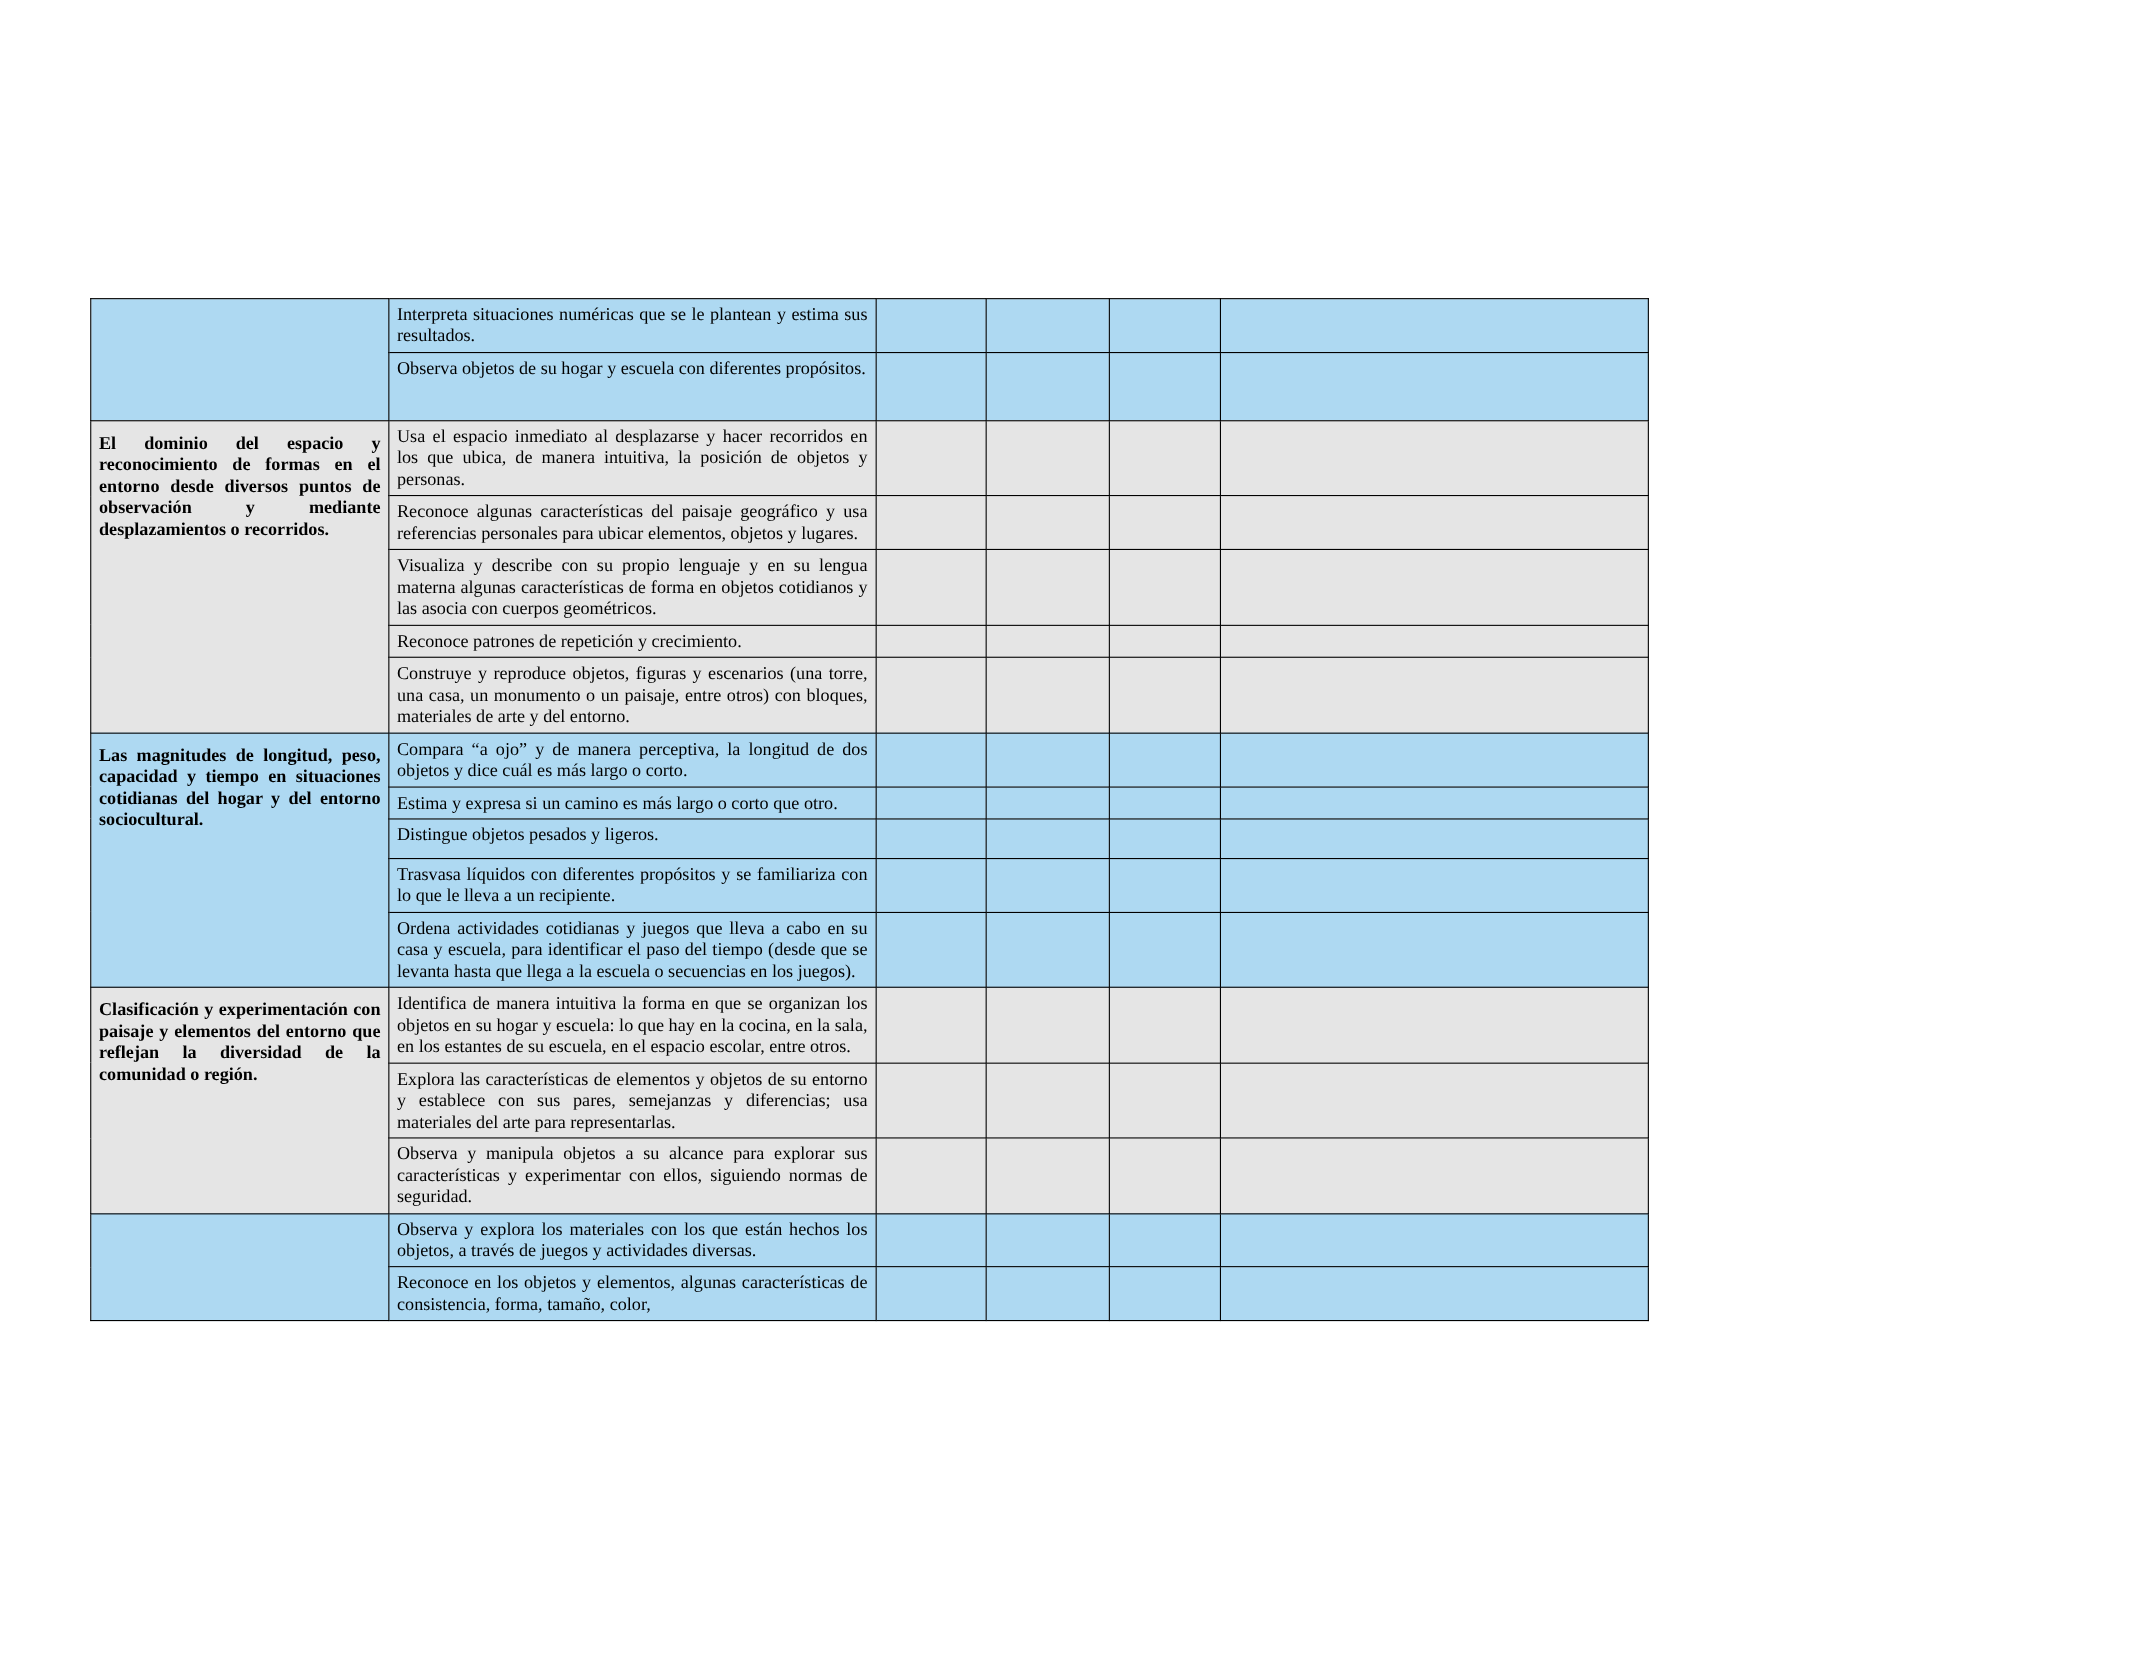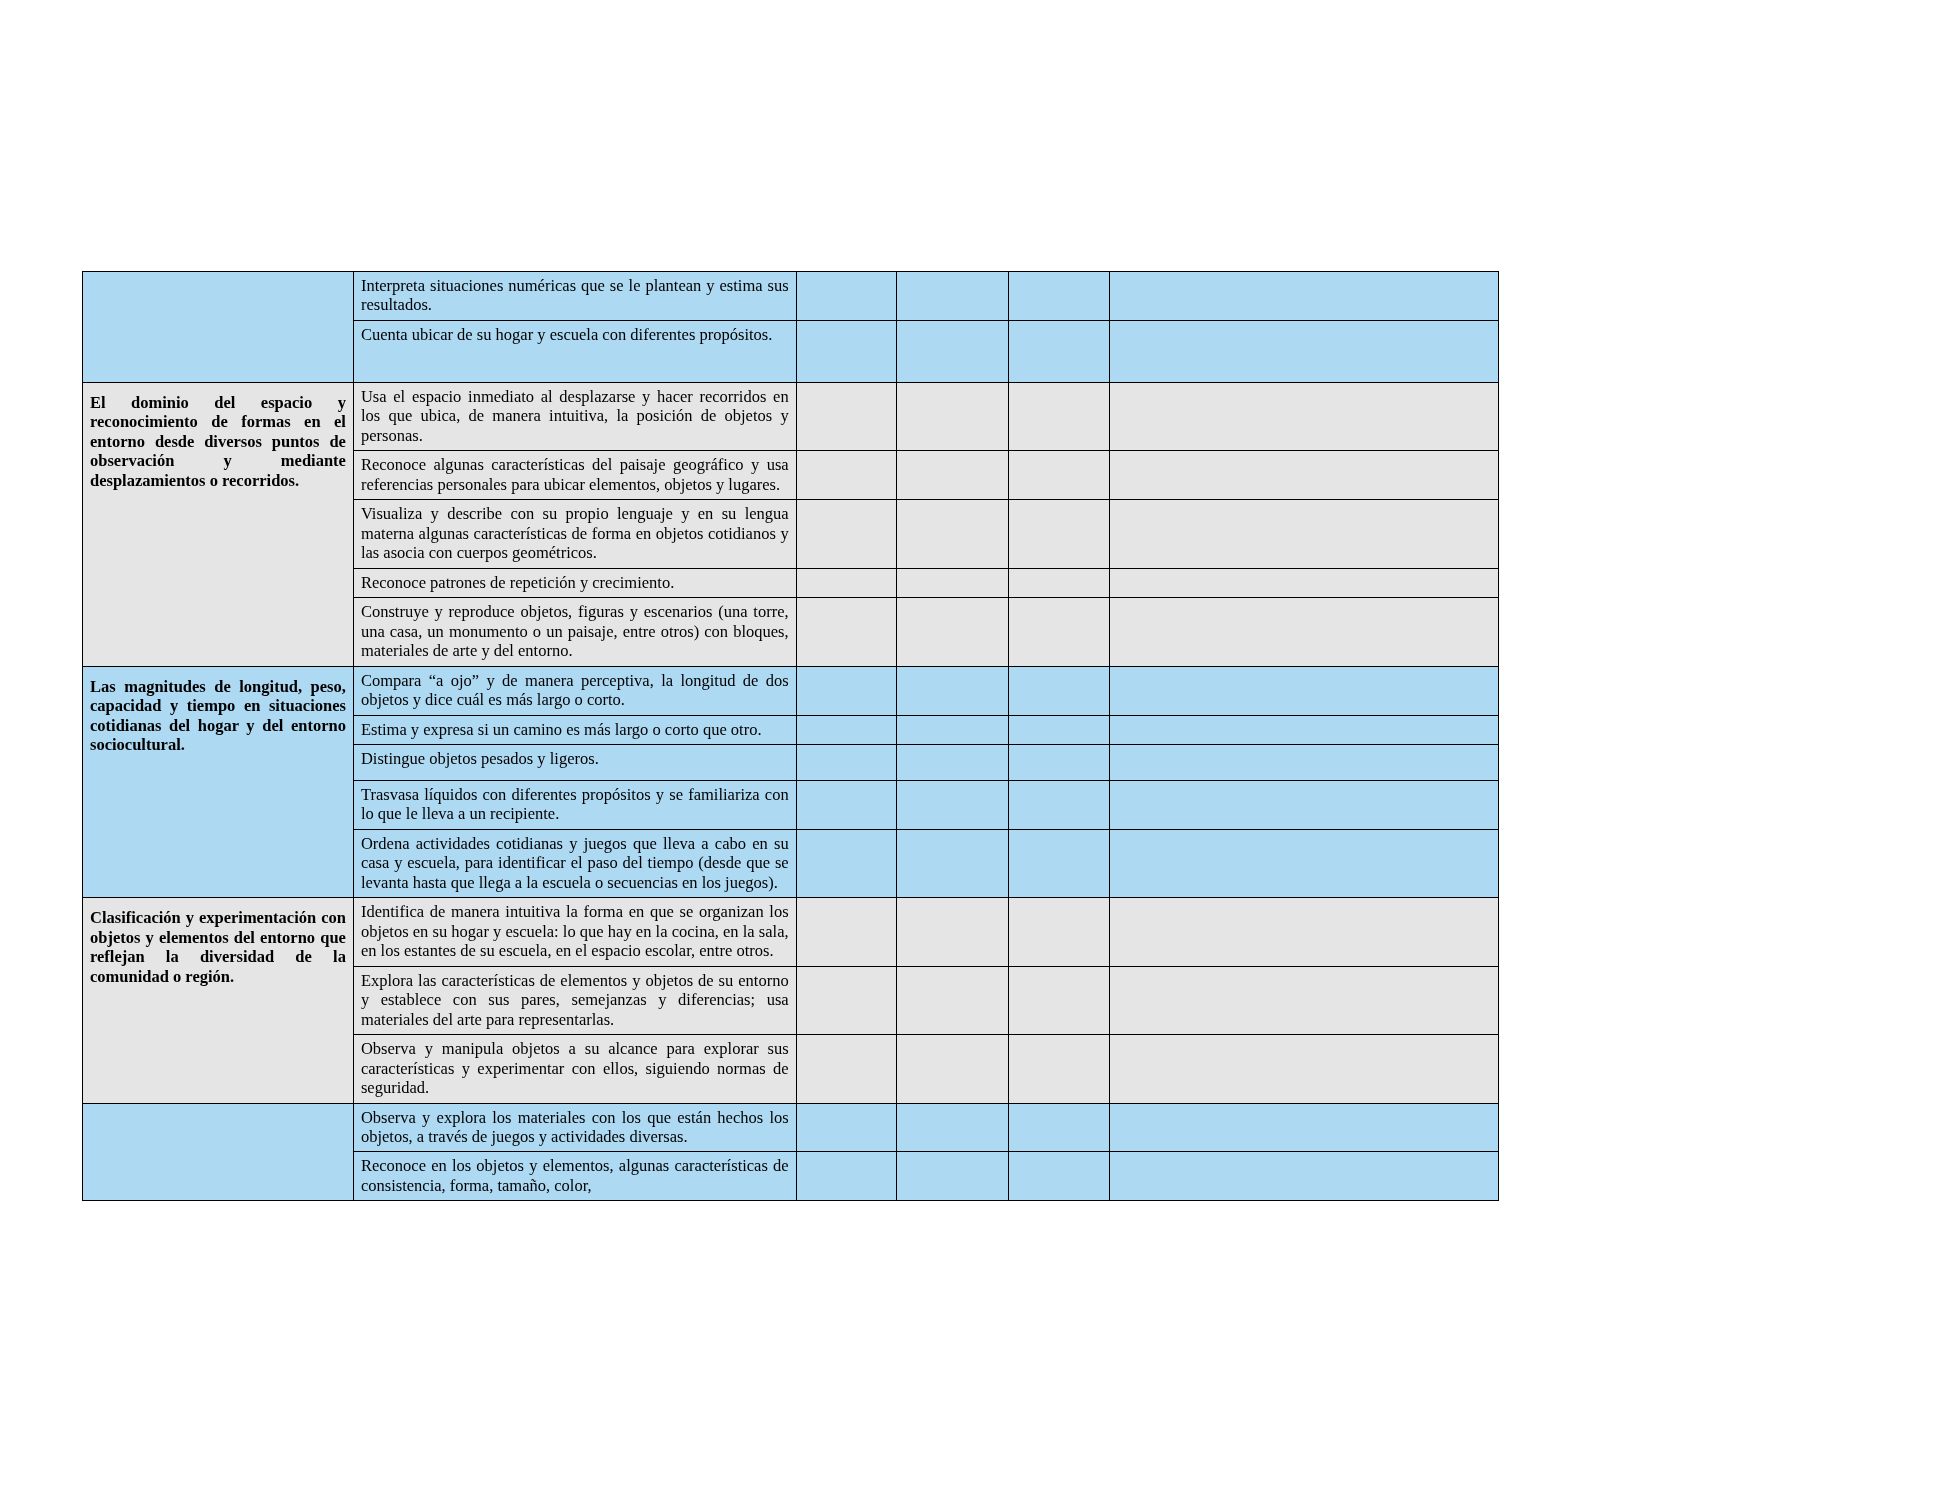--- a/index.html
+++ b/index.html
@@ -80,21 +80,21 @@
       <tr>
         <td class="domain-cell shaded" rowspan="2" style="height:54px;"></td>
         <td class="learn-cell shaded">Interpreta situaciones numéricas que se le plantean y estima sus resultados.</td>
         <td class="mark-cell shaded"></td>
         <td class="mark-cell shaded"></td>
         <td class="mark-cell shaded"></td>
         <td class="mark-cell shaded"></td>
       </tr>
 
       <tr>
-        <td class="learn-cell shaded" style="height:52px;">Cuenta ubicar de su hogar y escuela con diferentes propósitos.</td>
+        <td class="learn-cell shaded" style="height:52px;">Observa objetos de su hogar y escuela con diferentes propósitos.</td>
         <td class="mark-cell shaded"></td>
         <td class="mark-cell shaded"></td>
         <td class="mark-cell shaded"></td>
         <td class="mark-cell shaded"></td>
       </tr>
 
       <tr>
         <td class="domain-cell plain" rowspan="5">El dominio del espacio y reconocimiento de formas en el entorno desde diversos puntos de observación y mediante desplazamientos o recorridos.</td>
         <td class="learn-cell plain">Usa el espacio inmediato al desplazarse y hacer recorridos en los que ubica, de manera intuitiva, la posición de objetos y personas.</td>
         <td class="mark-cell plain"></td>
@@ -170,21 +170,21 @@
 
       <tr>
         <td class="learn-cell shaded">Ordena actividades cotidianas y juegos que lleva a cabo en su casa y escuela, para identificar el paso del tiempo (desde que se levanta hasta que llega a la escuela o secuencias en los juegos).</td>
         <td class="mark-cell shaded"></td>
         <td class="mark-cell shaded"></td>
         <td class="mark-cell shaded"></td>
         <td class="mark-cell shaded"></td>
       </tr>
 
       <tr>
-        <td class="domain-cell plain" rowspan="3">Clasificación y experimentación con objetos y elementos del entorno que reflejan la diversidad de la comunidad o región.</td>
+        <td class="domain-cell plain" rowspan="3">Clasificación y experimentación con paisaje y elementos del entorno que reflejan la diversidad de la comunidad o región.</td>
         <td class="learn-cell plain">Identifica de manera intuitiva la forma en que se organizan los objetos en su hogar y escuela: lo que hay en la cocina, en la sala, en los estantes de su escuela, en el espacio escolar, entre otros.</td>
         <td class="mark-cell plain"></td>
         <td class="mark-cell plain"></td>
         <td class="mark-cell plain"></td>
         <td class="mark-cell plain"></td>
       </tr>
 
       <tr>
         <td class="learn-cell plain">Explora las características de elementos y objetos de su entorno y establece con sus pares, semejanzas y diferencias; usa materiales del arte para representarlas.</td>
         <td class="mark-cell plain"></td>

